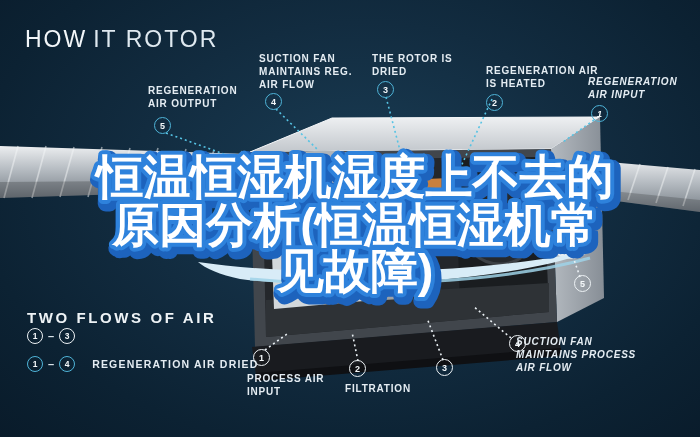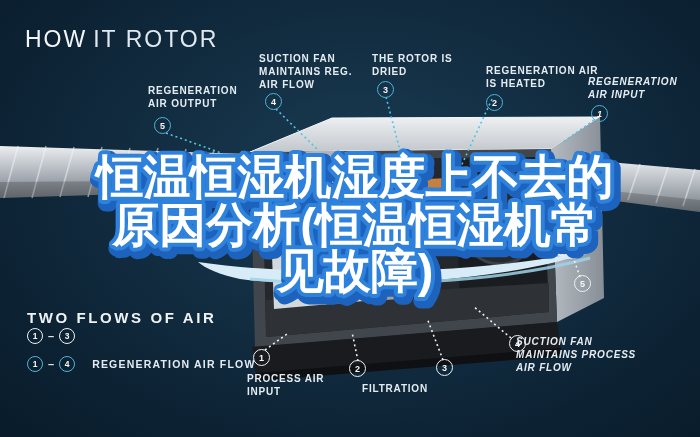--- a/index.html
+++ b/index.html
@@ -167,38 +167,38 @@
   </div>
   <div class="co" style="left:509px;top:335px;width:150px;">
     <span class="num proc" style="left:0px;top:0px;">4</span>
     <div class="lbl" style="margin-left:7px;width:122px;font-style:italic;">SUCTION FAN MAINTAINS PROCESS AIR FLOW</div>
   </div>
   <div class="co" style="left:424px;top:359px;width:160px;">
     <span class="num proc" style="left:12px;top:0px;">3</span>
   </div>
   <div class="co" style="left:345px;top:360px;width:100px;">
     <span class="num proc" style="left:4px;top:0px;">2</span>
-    <div class="lbl" style="margin-top:22px;text-align:center;">FILTRATION</div>
+    <div class="lbl" style="margin-top:22px;">FILTRATION</div>
   </div>
   <div class="co" style="left:247px;top:349px;width:90px;">
     <span class="num proc" style="left:6px;top:0px;">1</span>
     <div class="lbl" style="margin-top:23px;">PROCESS AIR INPUT</div>
   </div>
 
   <div class="legend-title">TWO FLOWS OF AIR</div>
   <div class="lg-row" style="left:27px;top:328px;">
     <span class="lg-num proc">1</span>
     <span class="lg-dash">–</span>
     <span class="lg-num proc">3</span>
   </div>
   <div class="lg-row" style="left:27px;top:356px;">
     <span class="lg-num reg">1</span>
     <span class="lg-dash">–</span>
     <span class="lg-num reg">4</span>
-    <span class="lg-label">REGENERATION AIR FLOW</span>
+    <span class="lg-label">REGENERATION AIR DRIED</span>
   </div>
 
   <svg width="700" height="437" viewBox="0 0 700 437">
     <g transform="translate(3,4)">
       <text class="cn cn-back" x="355" y="193" text-anchor="middle">恒温恒湿机湿度上不去的</text>
       <text class="cn cn-back" x="355" y="241" text-anchor="middle">原因分析(恒温恒湿机常</text>
       <text class="cn cn-back" x="355" y="287" text-anchor="middle">见故障)</text>
     </g>
     <text class="cn cn-front" x="355" y="193" text-anchor="middle">恒温恒湿机湿度上不去的</text>
     <text class="cn cn-front" x="355" y="241" text-anchor="middle">原因分析(恒温恒湿机常</text>

